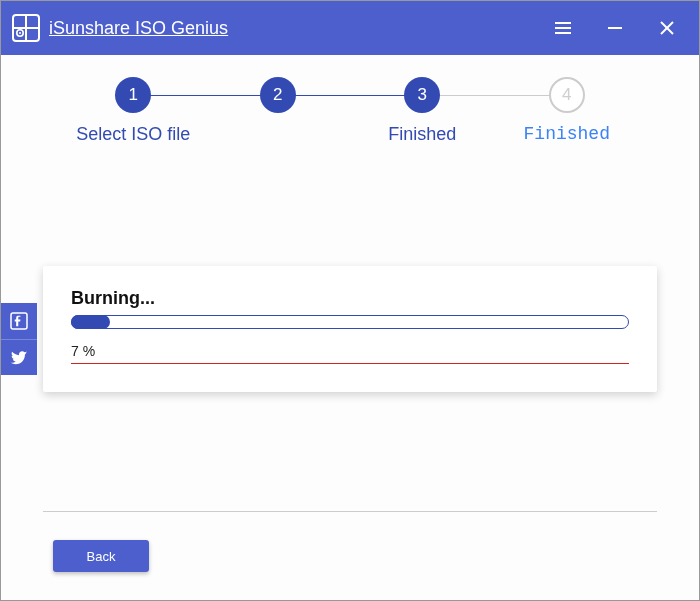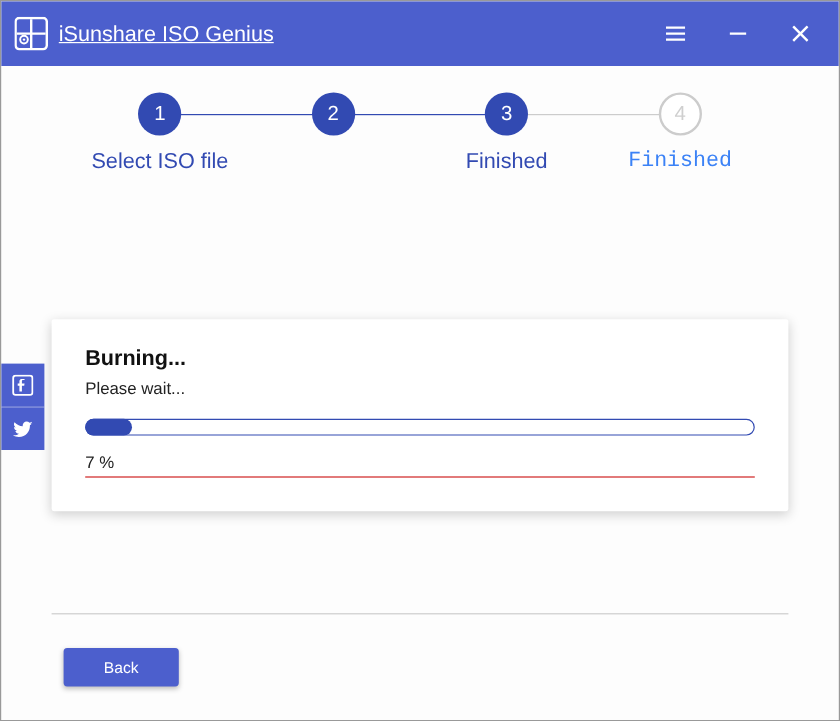--- a/index.html
+++ b/index.html
@@ -93,21 +93,20 @@
 
   <svg class="mountains" viewBox="0 0 700 180" preserveAspectRatio="none">
     <polygon points="0,180 0,70 65,0 140,120 200,60 320,180" fill="#b6bbe5"></polygon>
     <polygon points="0,180 0,120 100,10 230,180" fill="#8a92d2"></polygon>
     <polygon points="180,180 320,90 480,180" fill="#cfd3f0" opacity="0.6"></polygon>
     <polygon points="400,180 700,70 700,180" fill="#d7daf2" opacity="0.6"></polygon>
   </svg>
 
   <div class="progress-card">
     <div class="progress-title">Burning...</div>
-    <div class="progress-sub">Please wait...</div>
     <div class="bar-outer">
       <div class="bar-inner" id="bar-inner" style="width: 7%;"></div>
     </div>
     <div class="percent">7 %</div>
     <div class="redline"></div>
   </div>
 
   <div class="social">
     <div class="social-btn">
       <svg width="18" height="18" viewBox="0 0 18 18">

